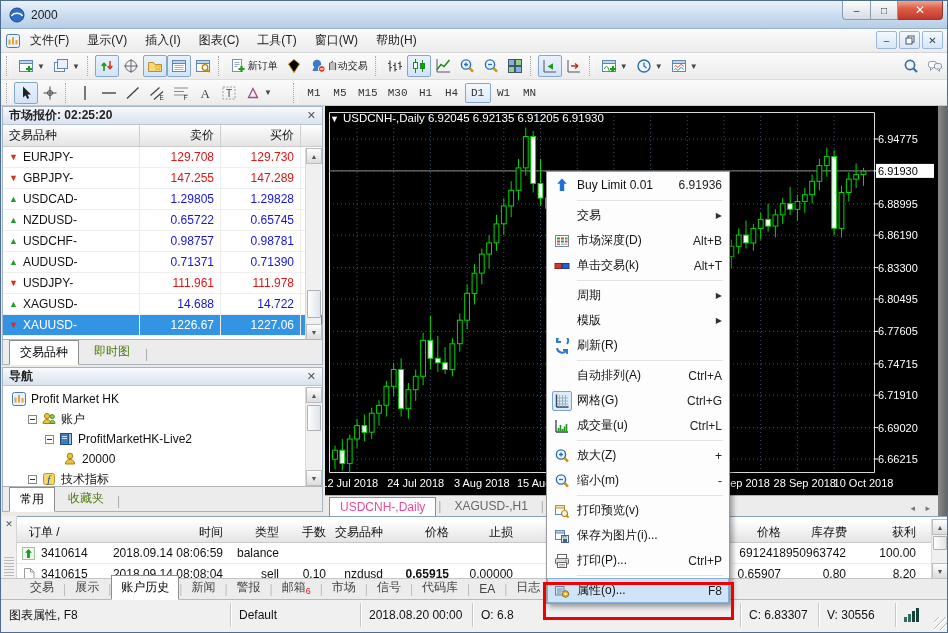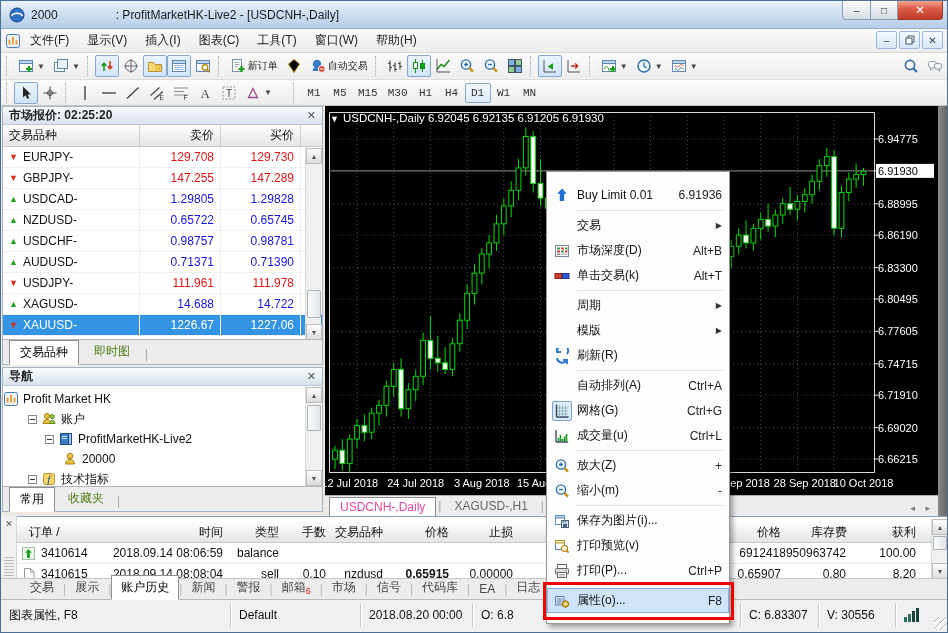--- a/index.html
+++ b/index.html
@@ -84,21 +84,21 @@
 .ttab.active{background:#fff;border:1px solid #8e8e8e;border-bottom-color:#fff;color:#000;margin-bottom:-1px;position:relative;z-index:2}
 .ttabdiv{color:#bbb;padding:3px 0}
 .mailbadge{color:#e01515;font-size:9px;vertical-align:sub}
 
 #statusbar{position:absolute;left:0;top:598px;width:948px;height:33px;background:#f0f0f0;border-top:1px solid #b9b9b9}
 .seg{position:absolute;top:3px;height:24px;display:flex;align-items:center;padding:0 8px;border-right:1px solid #c9c9c9;box-shadow:1px 0 0 #fff;white-space:nowrap;overflow:hidden}
 #connbars{position:absolute;top:8px;display:flex;align-items:flex-end;gap:1px}
 #connbars i{display:block;width:3px;background:#1f6b5e}
 #grip{position:absolute;right:2px;bottom:2px;width:13px;height:13px;background:repeating-linear-gradient(135deg,transparent 0 3px,#b5b5b5 3px 4px,#fff 4px 5px)}
 
-#ctx{position:absolute;left:545px;top:170px;width:184px;background:#fdfdfd;border:1px solid #9a9a9a;box-shadow:3px 3px 5px rgba(0,0,0,.35);padding:10px 0;z-index:50}
+#ctx{position:absolute;left:545px;top:170px;width:184px;background:#fdfdfd;border:1px solid #9a9a9a;box-shadow:3px 3px 5px rgba(0,0,0,.35);padding:0 0;z-index:50}
 .mi{height:25px;display:flex;align-items:center;padding-right:7px;position:relative}
 .mi.tall{height:26px}
 .mi .ico{width:30px;display:flex;align-items:center;justify-content:center;flex:none}
 .mi .ml{flex:1;white-space:nowrap}
 .mi .mr{color:#222;margin-left:8px;white-space:nowrap}
 .mi .sub{color:#333;font-size:8px;margin-left:8px}
 .mi.selected{background:#cfe4f9;box-shadow:inset 0 0 0 1px #84b0da}
 .msep{border-top:1px solid #e2e2e2;margin:2px 6px 2px 30px}
 .chk{width:20px;height:20px;border:1px solid #7da2ce;background:#dcebfc;border-radius:2px;display:flex;align-items:center;justify-content:center}
 #redbox{position:absolute;left:542px;top:581px;width:191px;height:38px;border:3px solid #f00000;z-index:60;pointer-events:none}
@@ -113,21 +113,20 @@
     <span id="applogo">
         <svg width="16" height="16" viewBox="0 0 16 16">
           <circle cx="8" cy="8" r="7" fill="#2d6fc2"></circle>
           <path d="M2.5 9c2-3.6 9-3.6 11 0" stroke="#fff" fill="none" stroke-width="1.4"></path>
           <circle cx="8" cy="8" r="7" fill="none" stroke="#1a4a8a"></circle>
         </svg>
       </span>
     <span class="title">
       <span>2000</span>
         <span class="gap"></span>
-        <span>: ProfitMarketHK-Live2 - [USDCNH-,Daily]</span>
     </span>
     <div class="winbtns">
       <div class="wbtn min">–</div>
       <div class="wbtn max">□</div>
       <div class="wbtn close">✕</div>
     </div>
   </div>
 
   <div id="menubar">
     <span id="mdiicon">
@@ -560,21 +559,21 @@
         <span class="ptabdiv">|</span>
       </div>
   </div>
 
   <div id="nav" class="panel">
     <div class="phead">
       <span>导航</span>
       <span class="px">✕</span>
     </div>
     <div id="navrows" style="padding:3px 0">
-        <div class="navrow" style="">
+        <div class="navrow" style="padding-left: 8px;">
           <span style="width: 16px; height: 16px; flex: 0 0 auto;">
             <svg width="16" height="16" viewBox="0 0 16 16">
               <rect x="1.5" y="1.5" width="13" height="13" rx="2" fill="#eaf2fb" stroke="#4a7ab5"></rect>
               <path d="M4.5 11.5v-5M8 11.5V4M11.5 11.5V7" stroke="#e8a13c" stroke-width="2"></path>
             </svg>
           </span>
           <span class="navlbl">Profit Market HK</span>
         </div>
         <div class="navrow" style="padding-left: 25px;">
           <span class="expander"></span>
@@ -1062,38 +1061,38 @@
           </svg>
         </span>
         <span class="ml">缩小(m)</span>
         <span class="mr">-</span>
       </div>
       <div class="msep"></div>
       <div class="mi">
         <span class="ico">
           <svg width="16" height="16" viewBox="0 0 16 16">
             <rect x="1.5" y="2.5" width="9" height="9" fill="#fff" stroke="#5f87b0"></rect>
+            <rect x="1.5" y="2.5" width="9" height="2.5" fill="#f5e6a8" stroke="#b8962e"></rect>
+            <circle cx="10.5" cy="10.5" r="3" fill="#fffbe8" stroke="#b8860b" stroke-width="1.2"></circle>
+            <path d="M12.6 12.6l2 2" stroke="#b8860b" stroke-width="1.6"></path>
+          </svg>
+        </span>
+        <span class="ml">打印预览(v)</span>
+      </div>
+      <div class="mi">
+        <span class="ico">
+          <svg width="16" height="16" viewBox="0 0 16 16">
+            <rect x="1.5" y="2.5" width="9" height="9" fill="#fff" stroke="#5f87b0"></rect>
             <rect x="1.5" y="2.5" width="9" height="2.5" fill="#bcd4ec" stroke="#5f87b0"></rect>
             <rect x="7.5" y="7.5" width="7" height="7" fill="#dce8f5" stroke="#46627e"></rect>
             <rect x="9" y="11" width="4" height="3" fill="#46627e"></rect>
             <rect x="9" y="8.5" width="3" height="1.5" fill="#fff" stroke="#46627e" stroke-width=".5"></rect>
           </svg>
         </span>
         <span class="ml">保存为图片(i)...</span>
-      </div>
-      <div class="mi">
-        <span class="ico">
-          <svg width="16" height="16" viewBox="0 0 16 16">
-            <rect x="1.5" y="2.5" width="9" height="9" fill="#fff" stroke="#5f87b0"></rect>
-            <rect x="1.5" y="2.5" width="9" height="2.5" fill="#f5e6a8" stroke="#b8962e"></rect>
-            <circle cx="10.5" cy="10.5" r="3" fill="#fffbe8" stroke="#b8860b" stroke-width="1.2"></circle>
-            <path d="M12.6 12.6l2 2" stroke="#b8860b" stroke-width="1.6"></path>
-          </svg>
-        </span>
-        <span class="ml">打印预览(v)</span>
       </div>
       <div class="mi">
         <span class="ico">
           <svg width="16" height="16" viewBox="0 0 16 16">
             <rect x="3.5" y="1.5" width="9" height="4" fill="#fff" stroke="#666"></rect>
             <rect x="1.5" y="5.5" width="13" height="5.5" rx="1" fill="#dcdcdc" stroke="#666"></rect>
             <circle cx="12" cy="7.5" r=".9" fill="#7a9"></circle>
             <rect x="3.5" y="9.5" width="9" height="5" fill="#fff" stroke="#666"></rect>
             <path d="M5 11.5h6M5 13h6" stroke="#aaa"></path>
           </svg>

